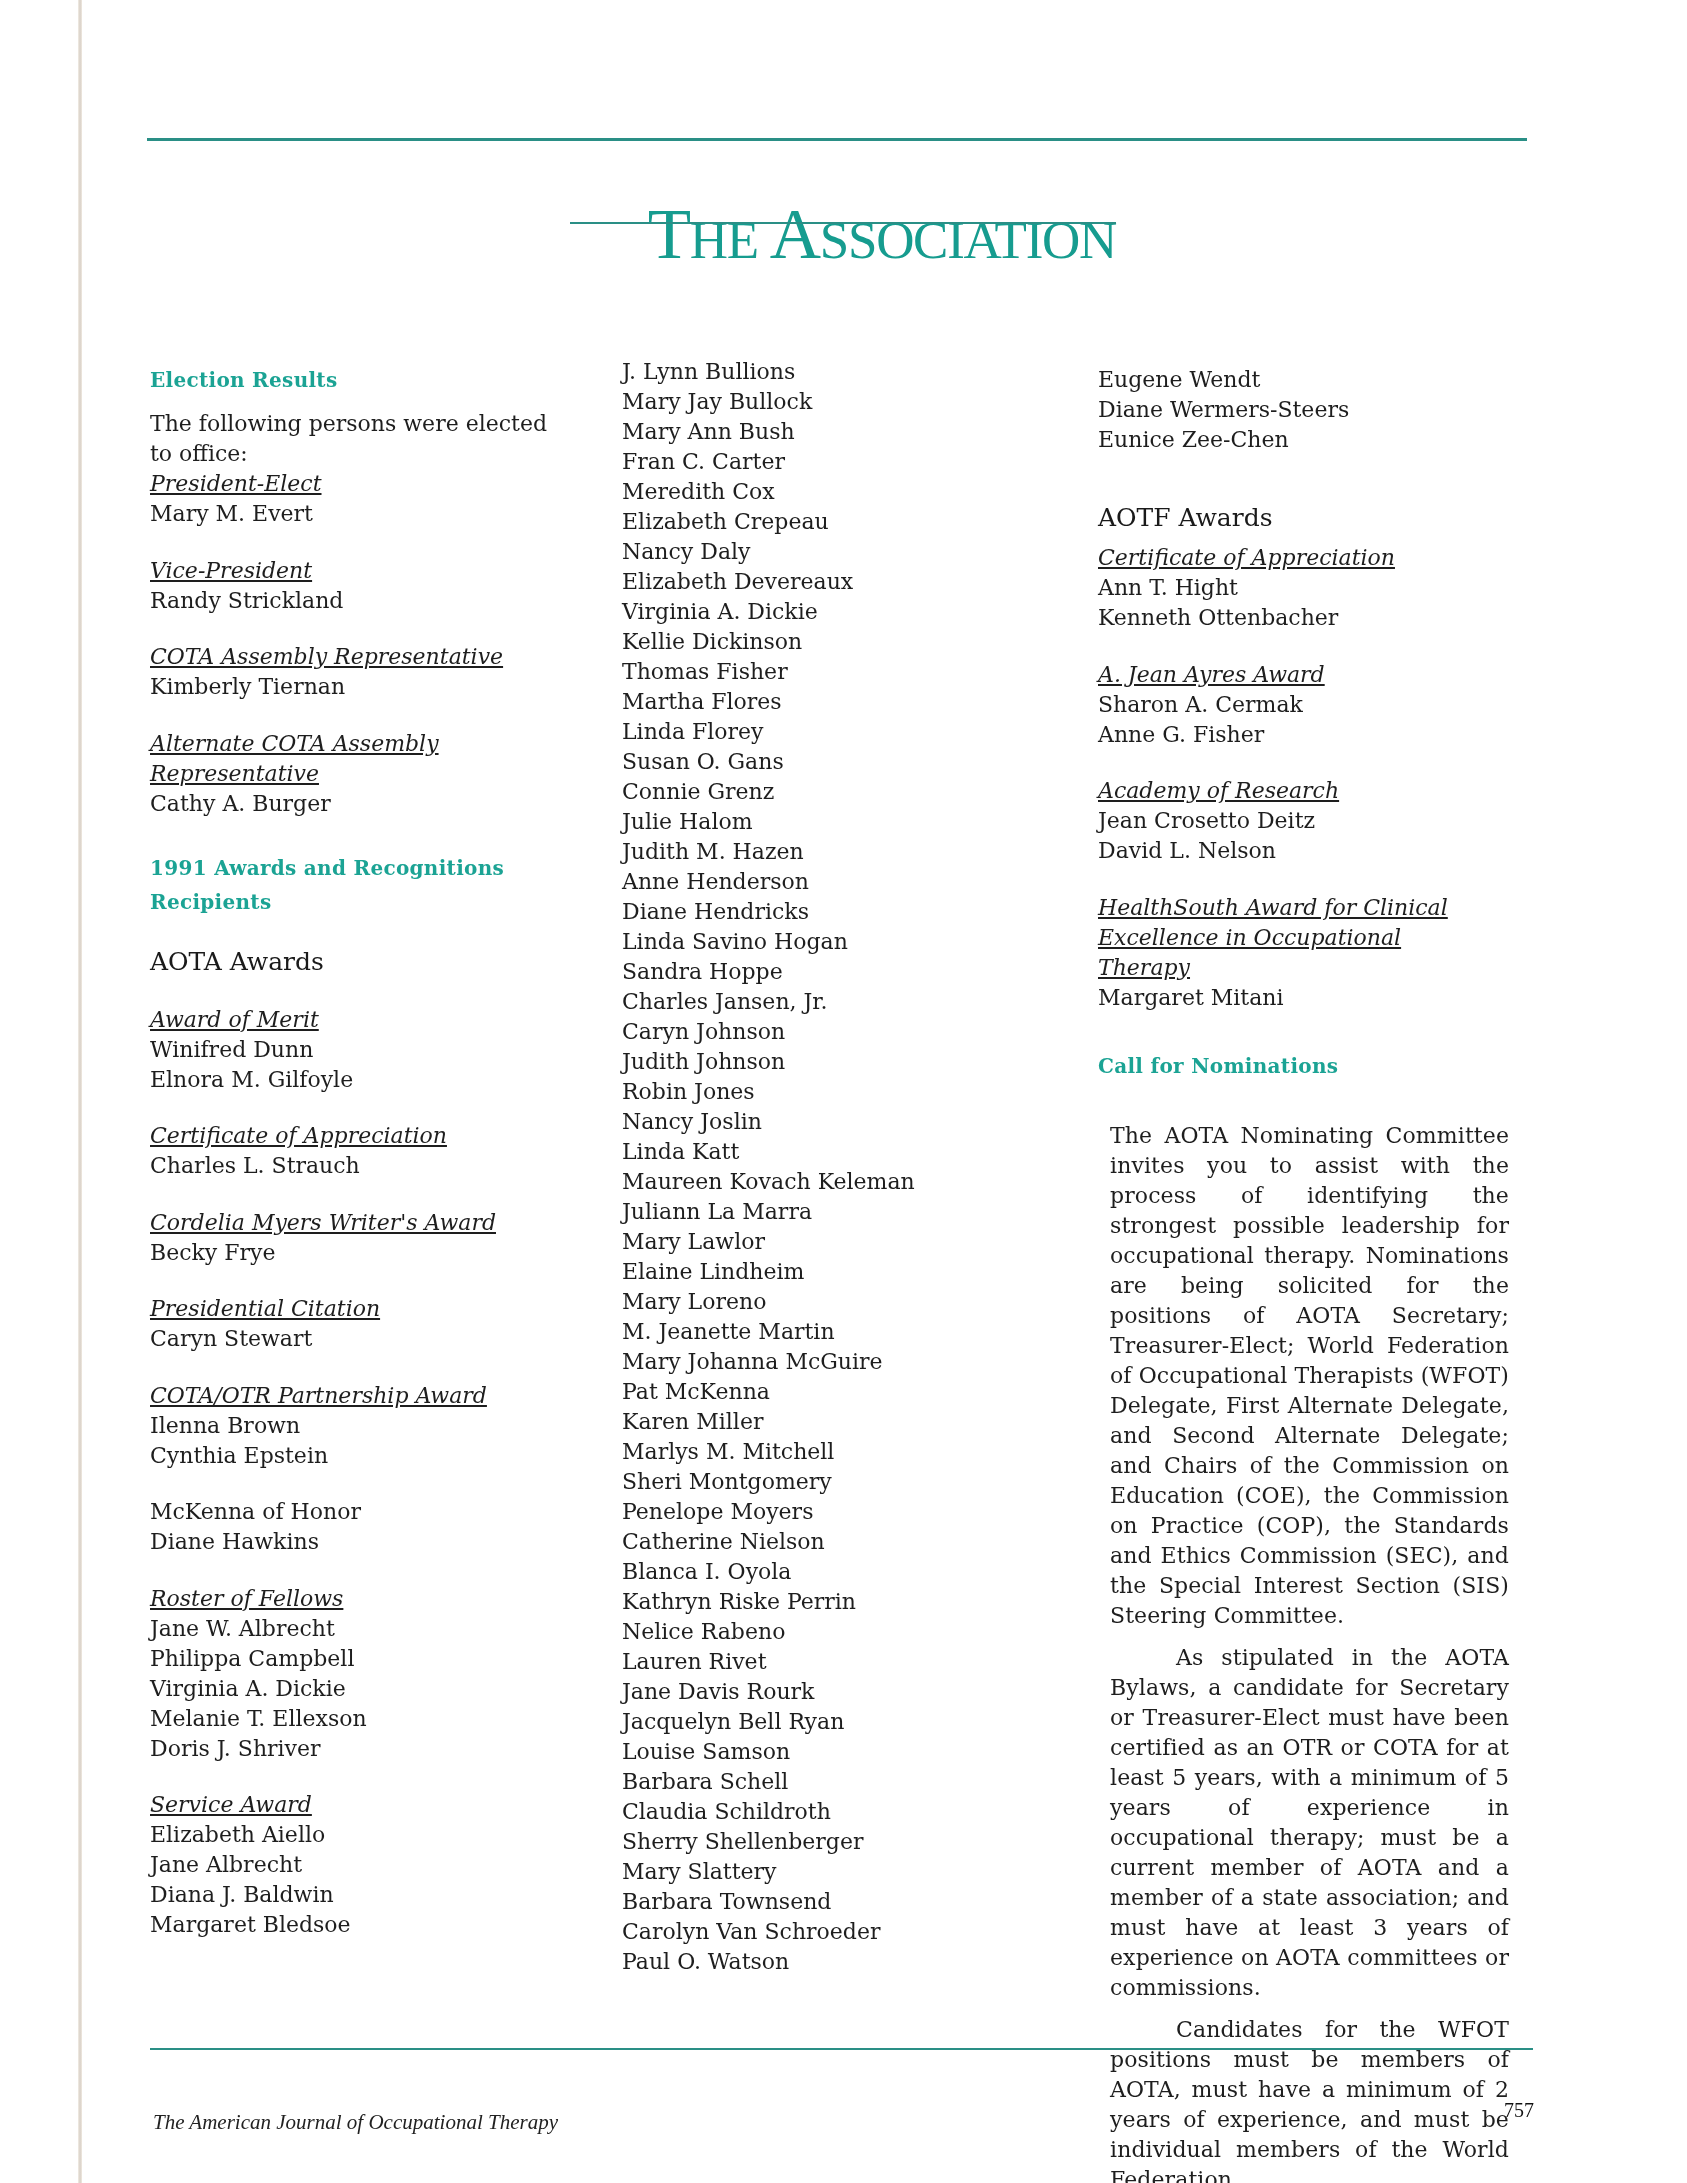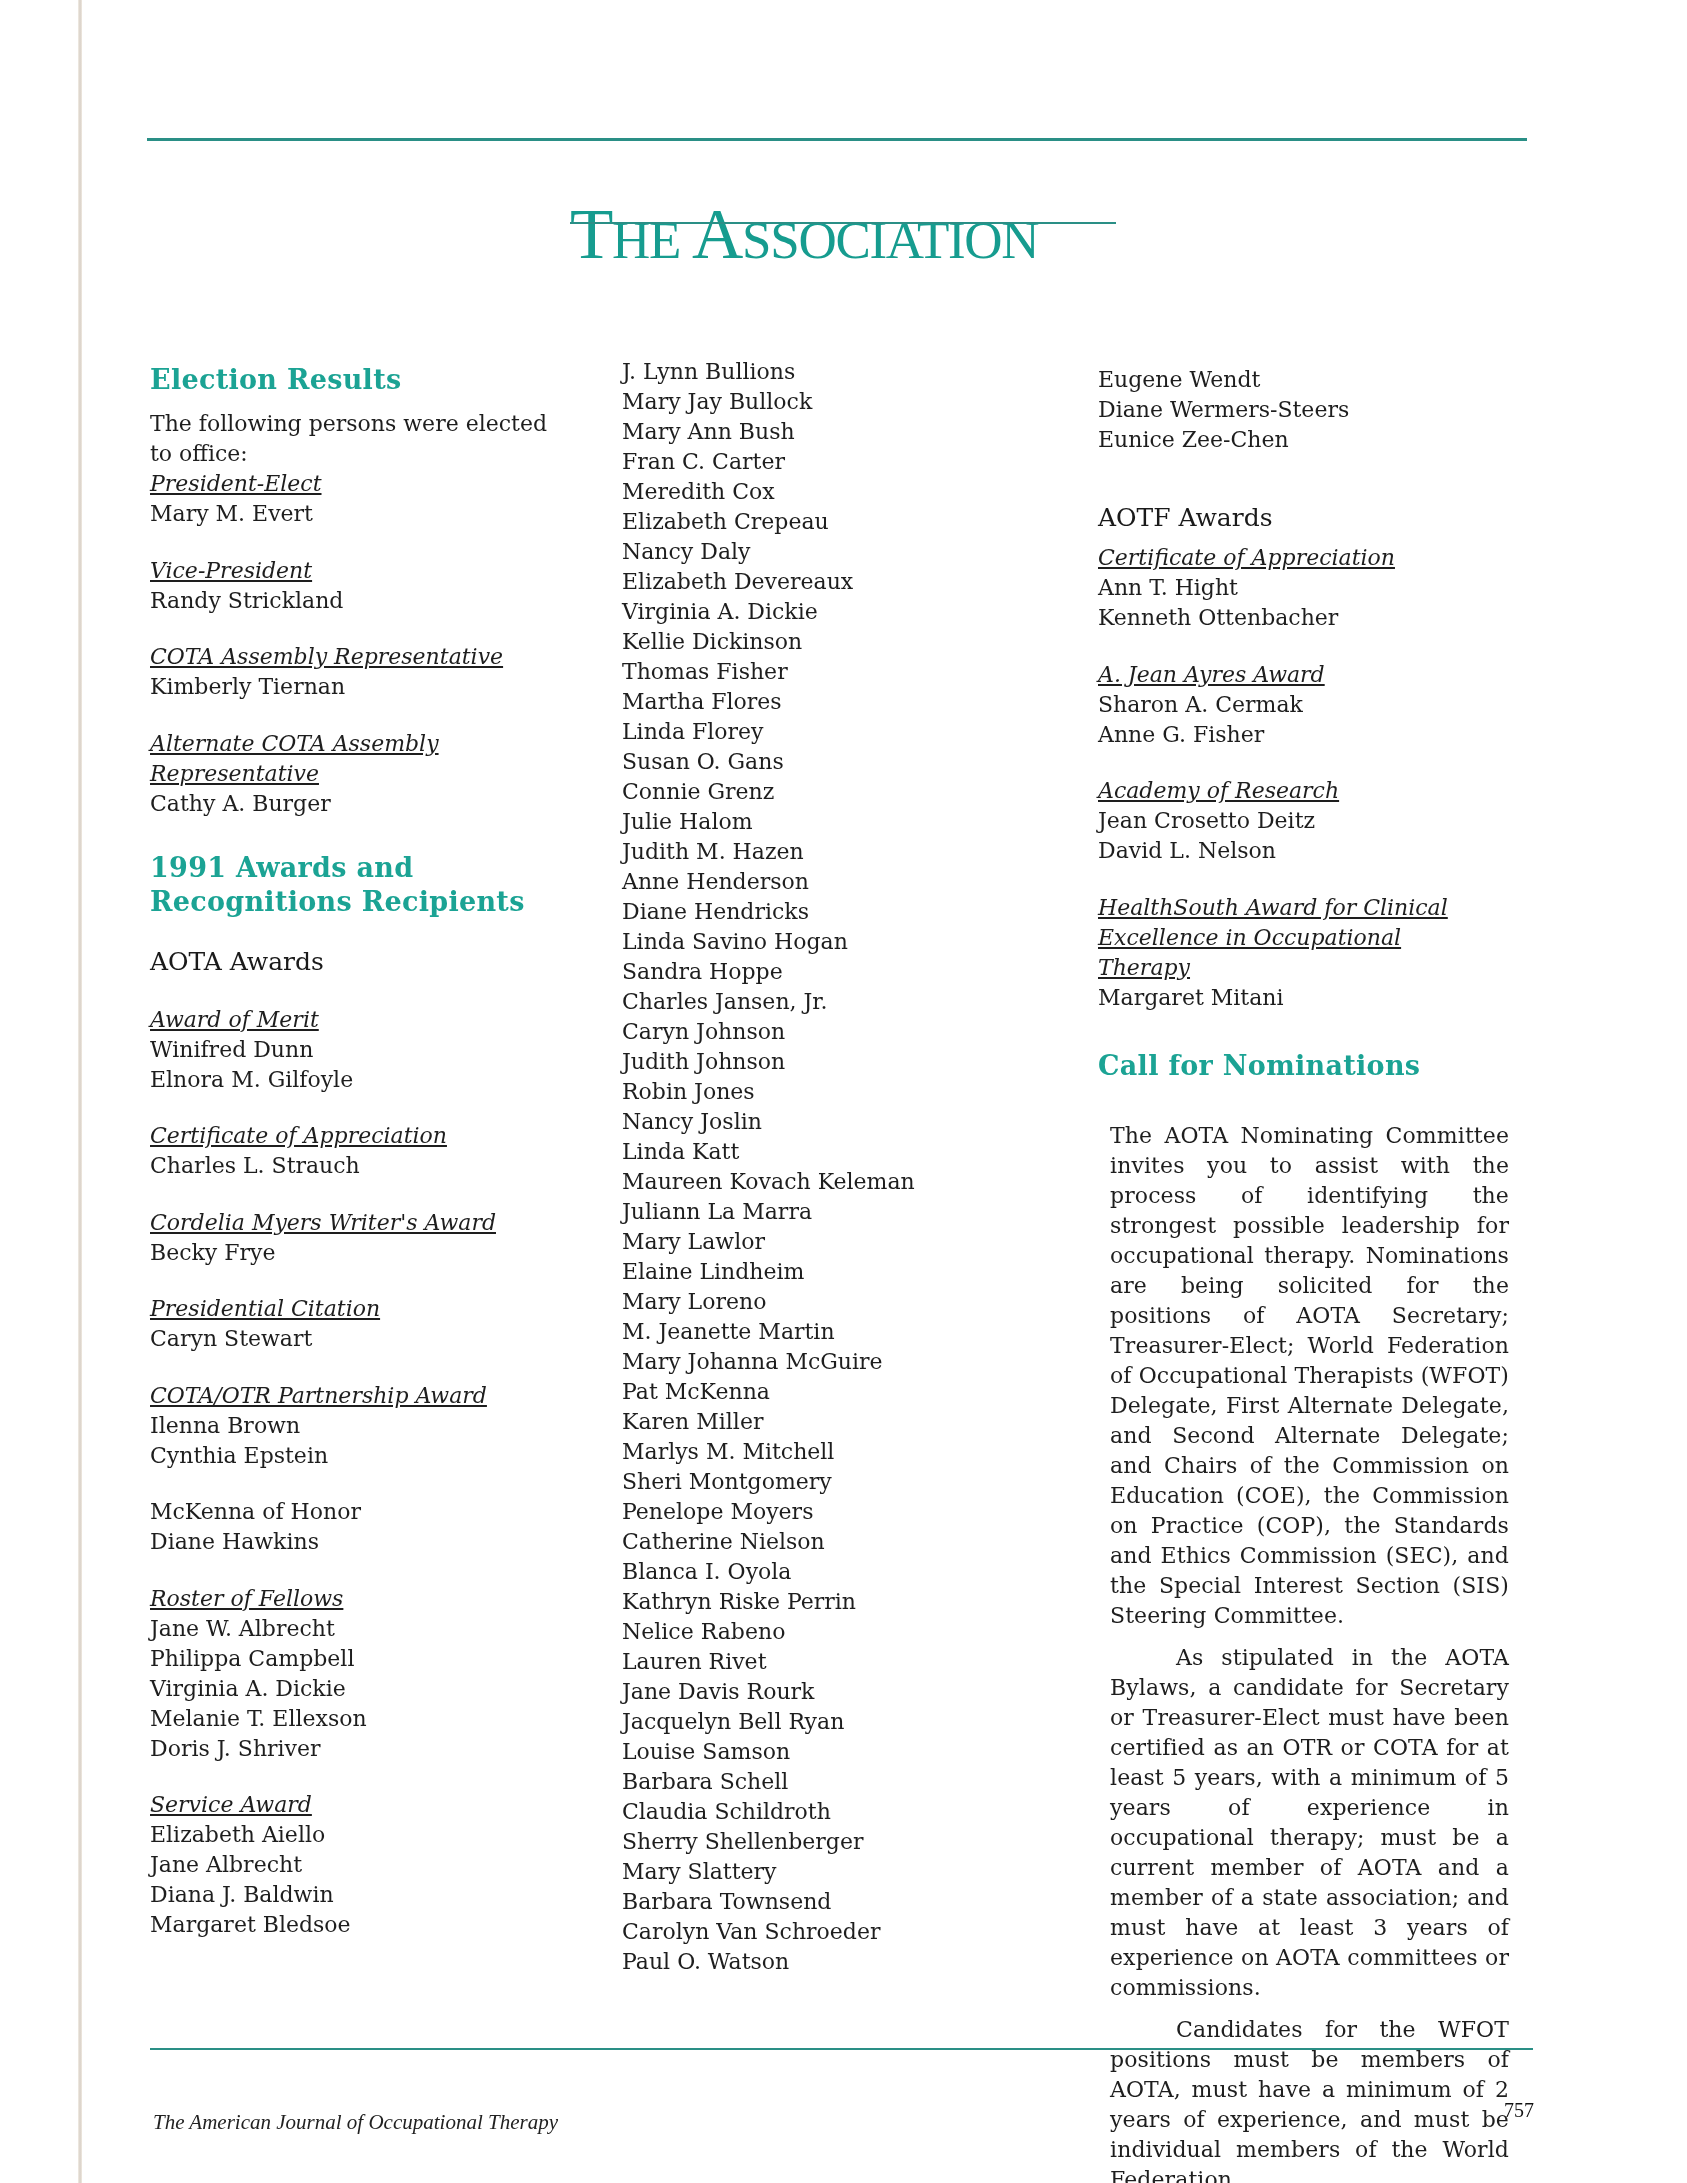--- a/index.html
+++ b/index.html
@@ -4,29 +4,29 @@
 <style>
   html, body { margin: 0; padding: 0; background: #ffffff; }
   body { width: 1687px; height: 2183px; position: relative; overflow: hidden;
          font-family: "DejaVu Serif", "Liberation Serif", serif; color: #1e1e1e; }
   .page-edge { position: absolute; left: 78px; top: 0; width: 4px; height: 2183px;
                background: linear-gradient(to right, #f2eee6, #d8cfc6, #efe9e0); }
   .rule { position: absolute; height: 2.6px; background: #2a8f86; }
   .rule-top { left: 147px; top: 138px; width: 1380px; }
   .rule-title { left: 570px; top: 222px; width: 546px; height: 2px; }
   .rule-bottom { left: 150px; top: 2048px; width: 1383px; height: 2px; }
-  .title { position: absolute; left: 570px; top: 151px; width: 546px; text-align: left;
+  .title { position: absolute; left: 570px; top: 151px; width: 546px; text-align: right;
            color: #169c8f; font-family: "Liberation Serif", serif; font-size: 71px;
            letter-spacing: -1.3px; line-height: 1; font-weight: normal; }
   .title .sc { font-size: 53px; }
   .col { position: absolute; top: 0; font-size: 22px; line-height: 30px; }
   .col1 { left: 150px; width: 423px; }
   .col2 { left: 622px; width: 318px; }
   .col3 { left: 1098px; width: 437px; }
-  .teal-head { color: #1ba394; font-family: "DejaVu Serif", serif; font-size: 27px;
+  .teal-head { color: #1ba394; font-family: "DejaVu Serif", serif; font-size: 20px;
                font-weight: bold; line-height: 34px; letter-spacing: 0.3px; }
   .black-head { font-size: 25px; font-weight: normal; color: #1a1a1a; line-height: 33px; }
   .ital { font-style: italic; text-decoration: underline; }
   .name { white-space: nowrap; }
   .gap { height: 26.5px; }
   .para { text-align: justify; letter-spacing: 0.1px; }
   .para p { margin: 12px; }
   .para p.indent { text-indent: 66px; }
   .footer-journal { position: absolute; left: 153px; top: 2110px; font-style: italic;
                     font-family: "Liberation Serif", serif; font-size: 21px; color: #222; }

